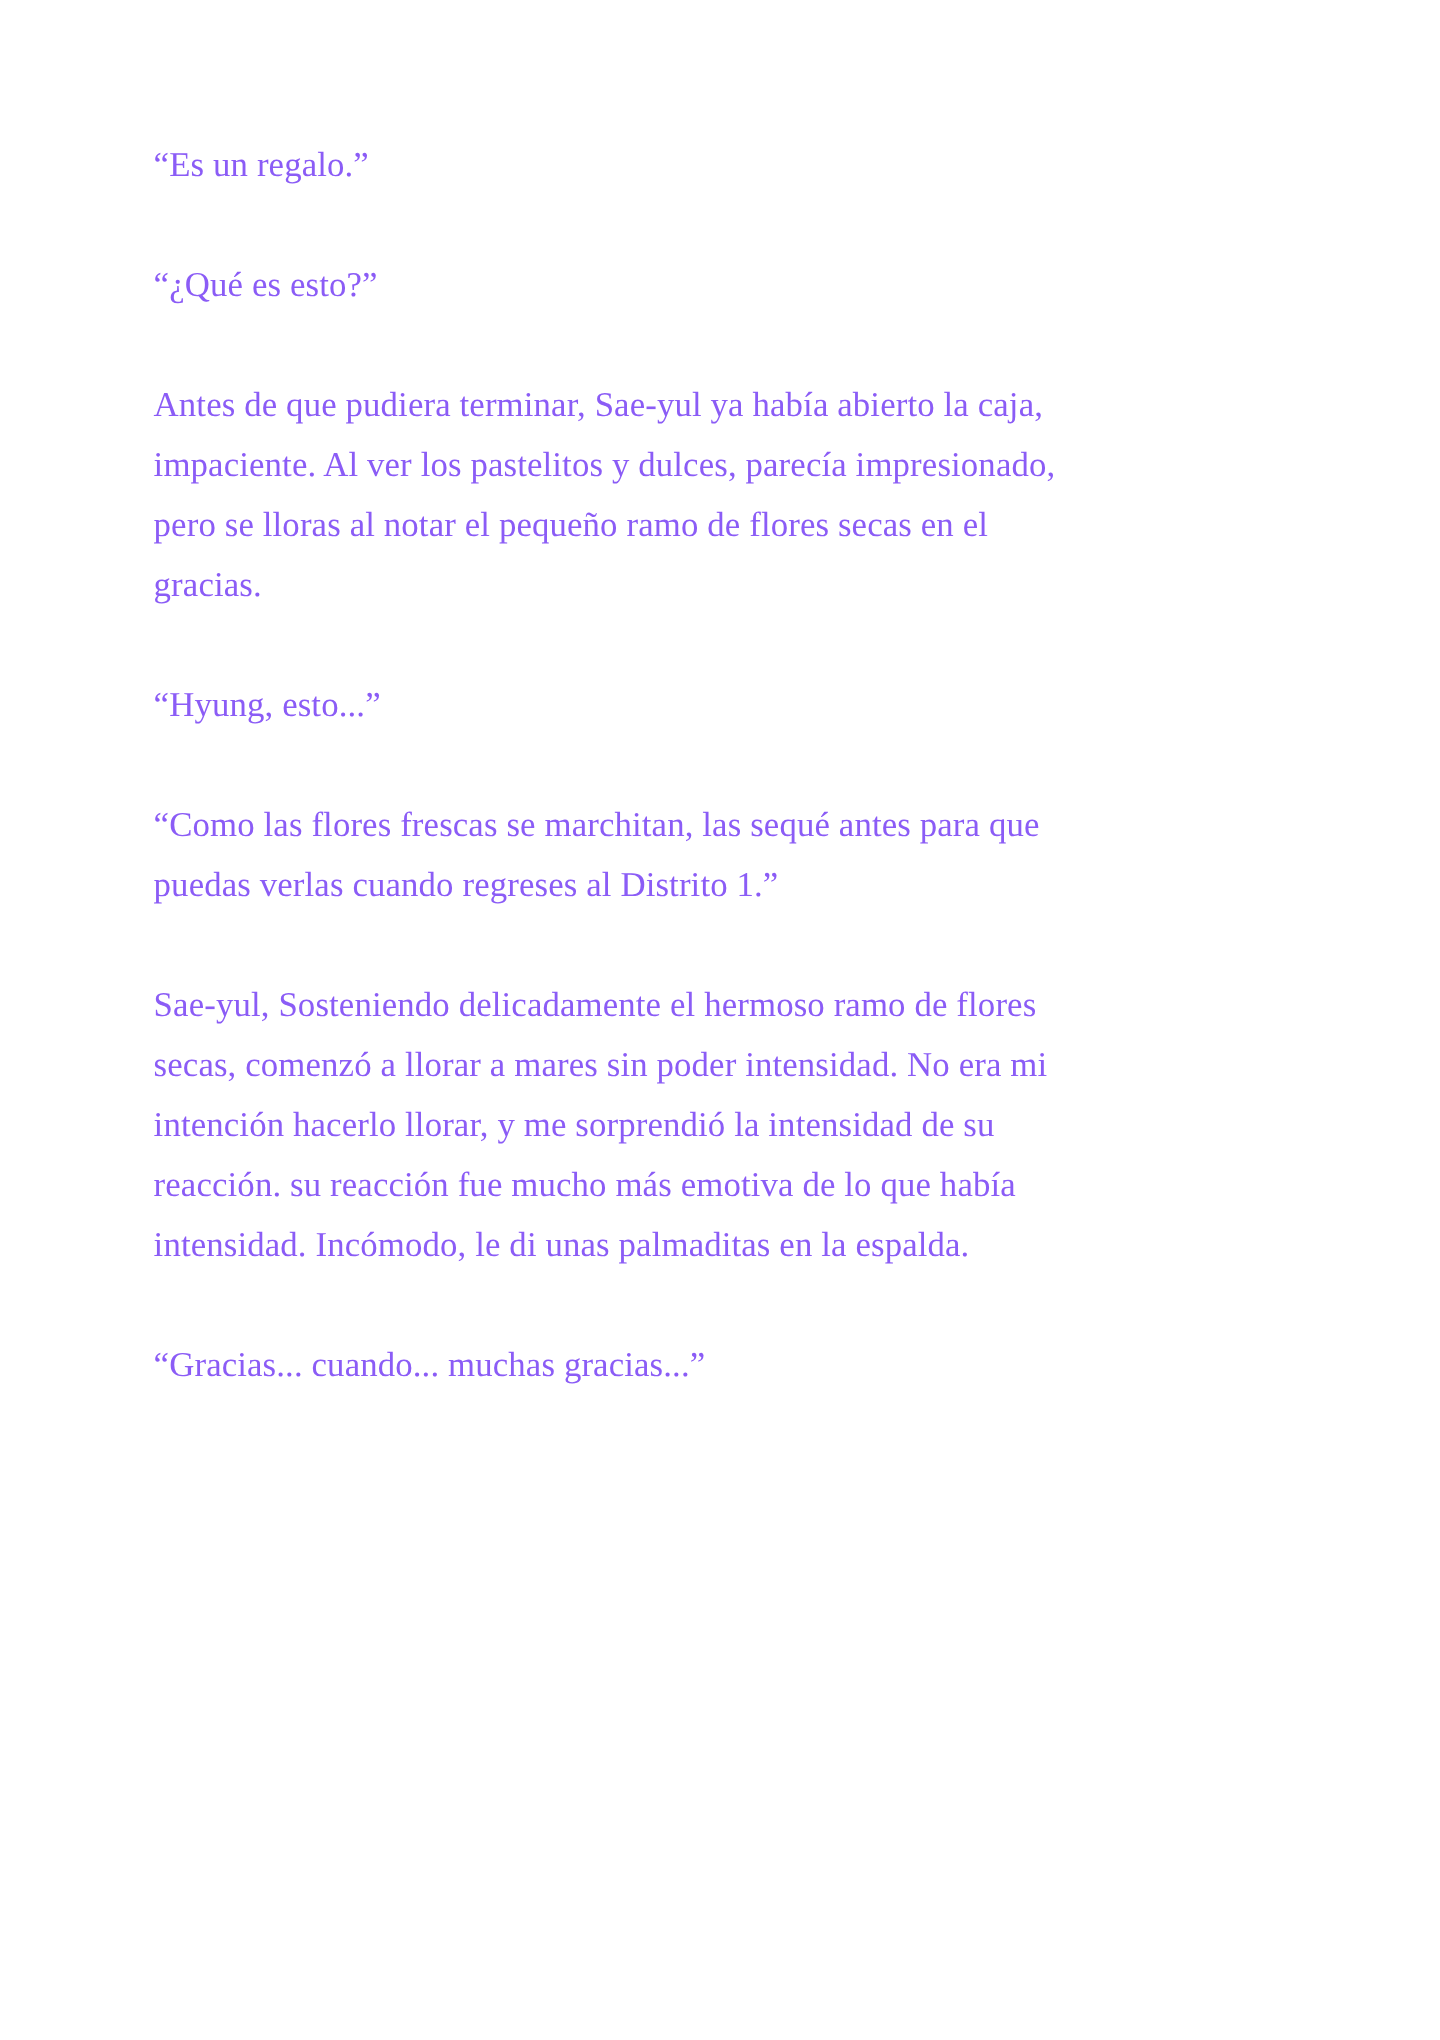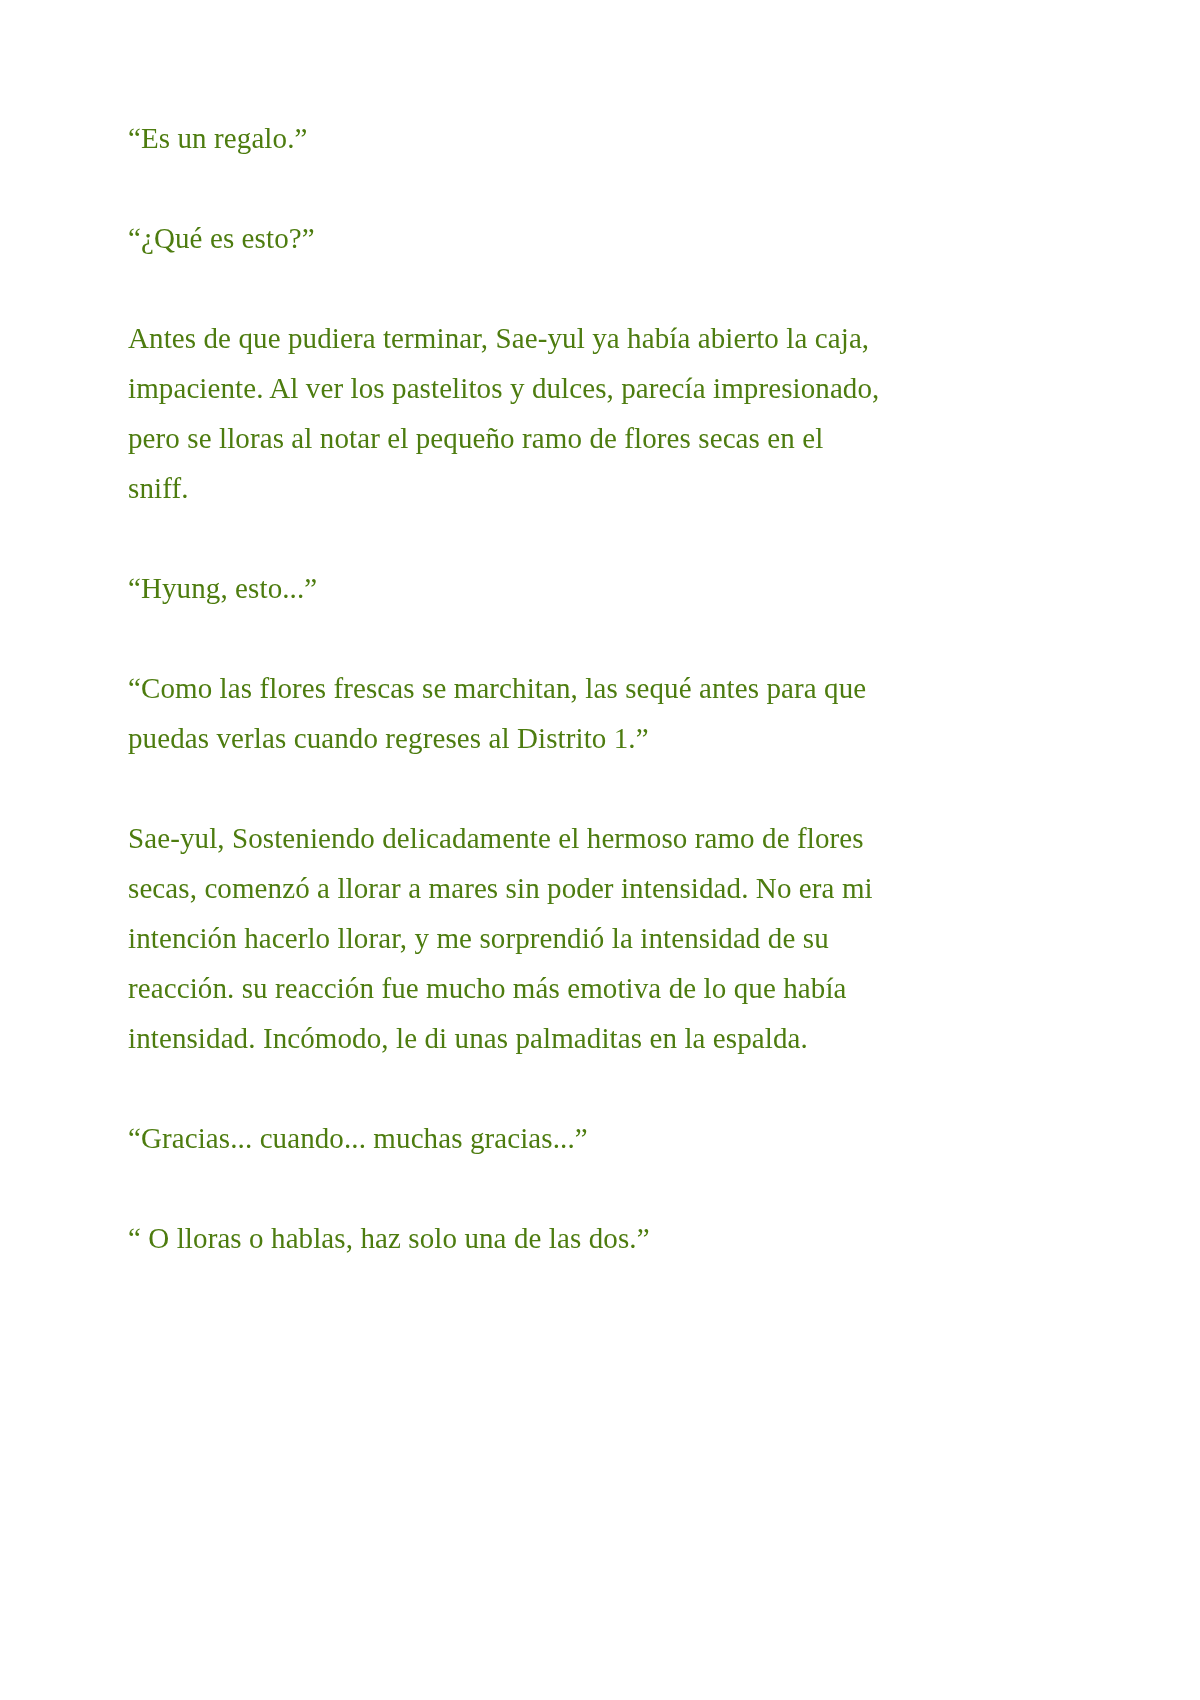--- a/index.html
+++ b/index.html
@@ -14,21 +14,21 @@
       position: relative;
     }
     .page {
       position: absolute;
       left: 128px;
       top: 113px;
       width: 920px;
       font-family: "Liberation Serif", "DejaVu Serif", serif;
       font-size: 29px;
       line-height: 50px;
-      color: #4d7c0f;
+      color: #8b5cf6;
       letter-spacing: 0.1px;
     }
     .para {
       margin: 0 0 50px 0;
       padding: 0;
     }
     .line {
       display: block;
       white-space: nowrap;
     }
@@ -40,35 +40,32 @@
   <p class="para">
     <span class="line">“Es un regalo.”</span>
   </p>
   <p class="para">
     <span class="line">“¿Qué es esto?”</span>
   </p>
   <p class="para">
     <span class="line">Antes de que pudiera terminar, Sae-yul ya había abierto la caja,</span>
     <span class="line">impaciente. Al ver los pastelitos y dulces, parecía impresionado,</span>
     <span class="line">pero se lloras al notar el pequeño ramo de flores secas en el</span>
-    <span class="line">sniff.</span>
+    <span class="line">gracias.</span>
   </p>
   <p class="para">
     <span class="line">“Hyung, esto...”</span>
   </p>
   <p class="para">
     <span class="line">“Como las flores frescas se marchitan, las sequé antes para que</span>
     <span class="line">puedas verlas cuando regreses al Distrito 1.”</span>
   </p>
   <p class="para">
     <span class="line">Sae-yul, Sosteniendo delicadamente el hermoso ramo de flores</span>
     <span class="line">secas, comenzó a llorar a mares sin poder intensidad. No era mi</span>
     <span class="line">intención hacerlo llorar, y me sorprendió la intensidad de su</span>
     <span class="line">reacción. su reacción fue mucho más emotiva de lo que había</span>
     <span class="line">intensidad. Incómodo, le di unas palmaditas en la espalda.</span>
   </p>
   <p class="para">
     <span class="line">“Gracias... cuando... muchas gracias...”</span>
   </p>
-  <p class="para">
-    <span class="line">“ O lloras o hablas, haz solo una de las dos.”</span>
-  </p>
 </div>
 
 </body></html>

